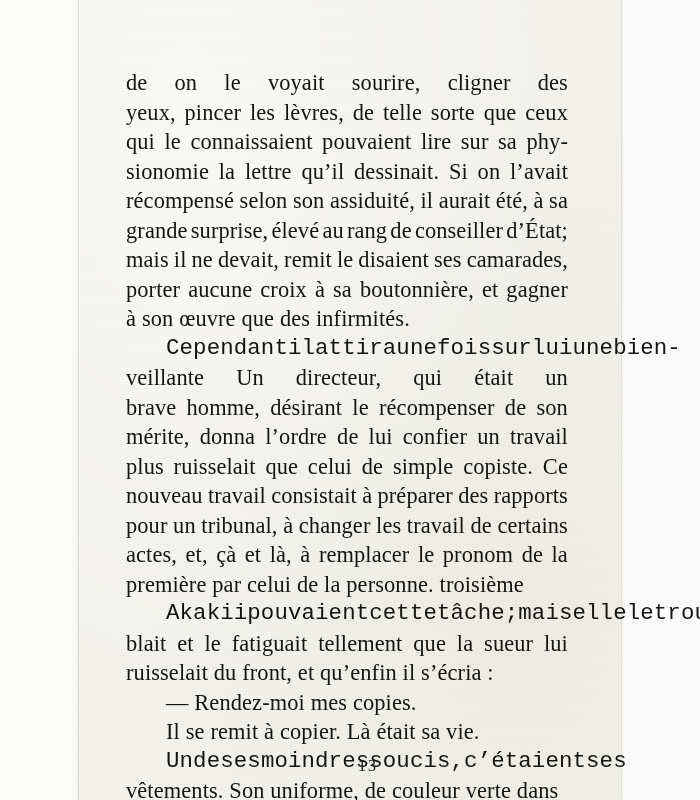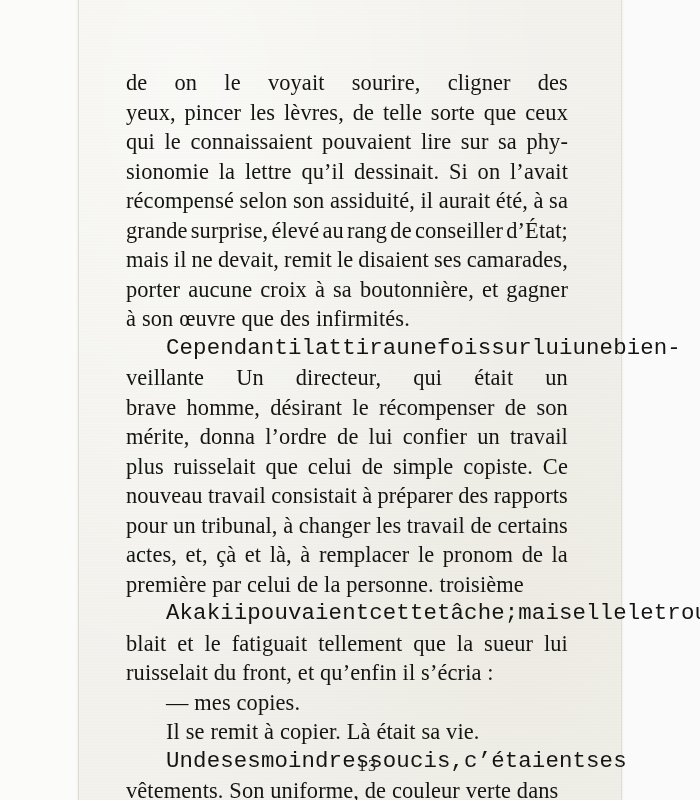--- a/index.html
+++ b/index.html
@@ -149,21 +149,21 @@
           <span class="line just"><span class="w">pour</span><span class="w">un</span><span class="w">tribunal,</span><span class="w">à</span><span class="w">changer</span><span class="w">les</span><span class="w">travail</span><span class="w">de</span><span class="w">certains</span></span>
           <span class="line just"><span class="w">actes,</span><span class="w">et,</span><span class="w">çà</span><span class="w">et</span><span class="w">là,</span><span class="w">à</span><span class="w">remplacer</span><span class="w">le</span><span class="w">pronom</span><span class="w">de</span><span class="w">la</span></span>
           <span class="line last"><span class="w">première</span><span class="w">par</span><span class="w">celui</span><span class="w">de</span><span class="w">la</span><span class="w">personne.</span><span class="w">troisième</span></span>
         </p>
         <p class="para">
           <span class="line just indent"><span class="w">Akakii</span><span class="w">pouvaient</span><span class="w">cette</span><span class="w">tâche;</span><span class="w">mais</span><span class="w">elle</span><span class="w">le</span><span class="w">trou-</span></span>
           <span class="line just"><span class="w">blait</span><span class="w">et</span><span class="w">le</span><span class="w">fatiguait</span><span class="w">tellement</span><span class="w">que</span><span class="w">la</span><span class="w">sueur</span><span class="w">lui</span></span>
           <span class="line last"><span class="w">ruisselait</span><span class="w">du</span><span class="w">front,</span><span class="w">et</span><span class="w">qu’enfin</span><span class="w">il</span><span class="w">s’écria</span><span class="w">:</span></span>
         </p>
         <p class="para">
-          <span class="line last indent"><span class="w">—</span><span class="w">mes</span><span class="w">copies.</span></span>
+          <span class="line last indent"><span class="w">—</span><span class="w">Rendez-moi</span><span class="w">mes</span><span class="w">copies.</span></span>
         </p>
         <p class="para">
           <span class="line last indent"><span class="w">Il</span><span class="w">se</span><span class="w">remit</span><span class="w">à</span><span class="w">copier.</span><span class="w">Là</span><span class="w">était</span><span class="w">sa</span><span class="w">vie.</span></span>
         </p>
         <p class="para">
           <span class="line just indent"><span class="w">Un</span><span class="w">de</span><span class="w">ses</span><span class="w">moindres</span><span class="w">soucis,</span><span class="w">c’étaient</span><span class="w">ses</span></span>
           <span class="line last"><span class="w">vêtements.</span><span class="w">Son</span><span class="w">uniforme,</span><span class="w">de</span><span class="w">couleur</span><span class="w">verte</span><span class="w">dans</span></span>
         </p>
       </div>
 

